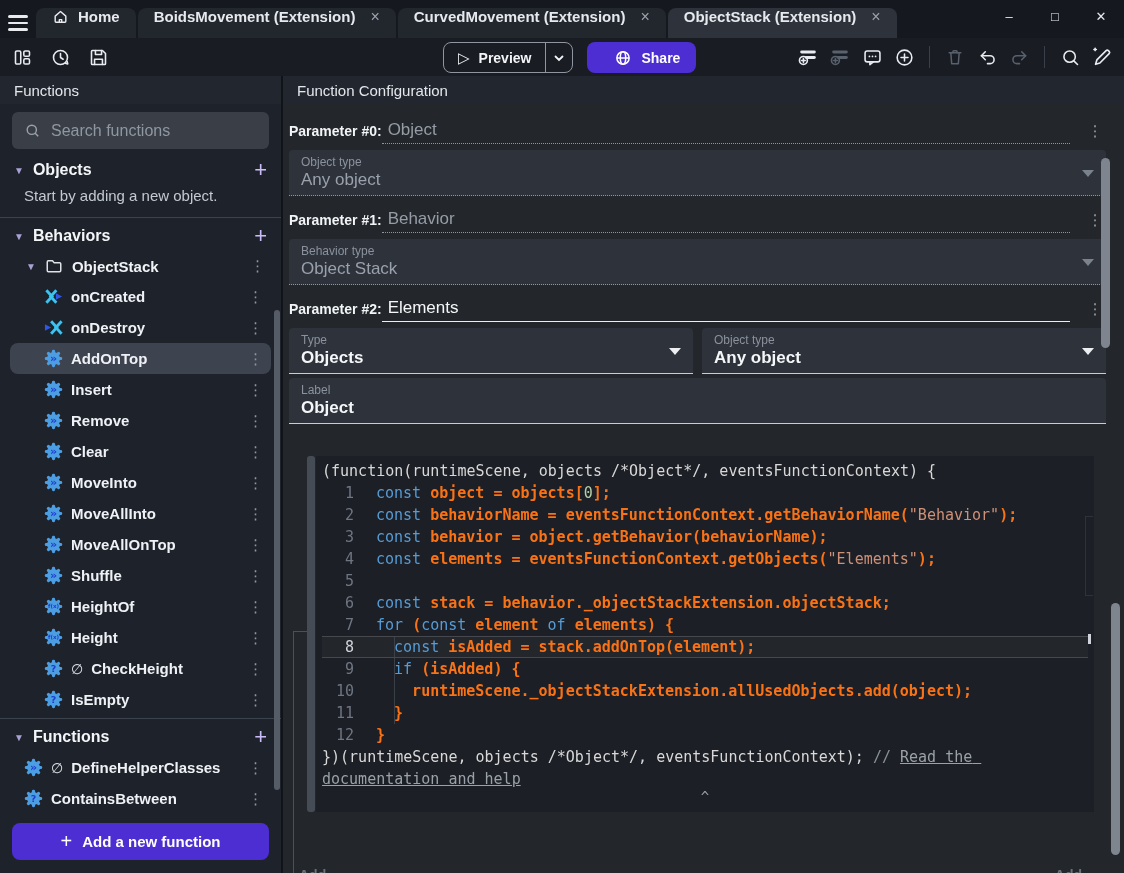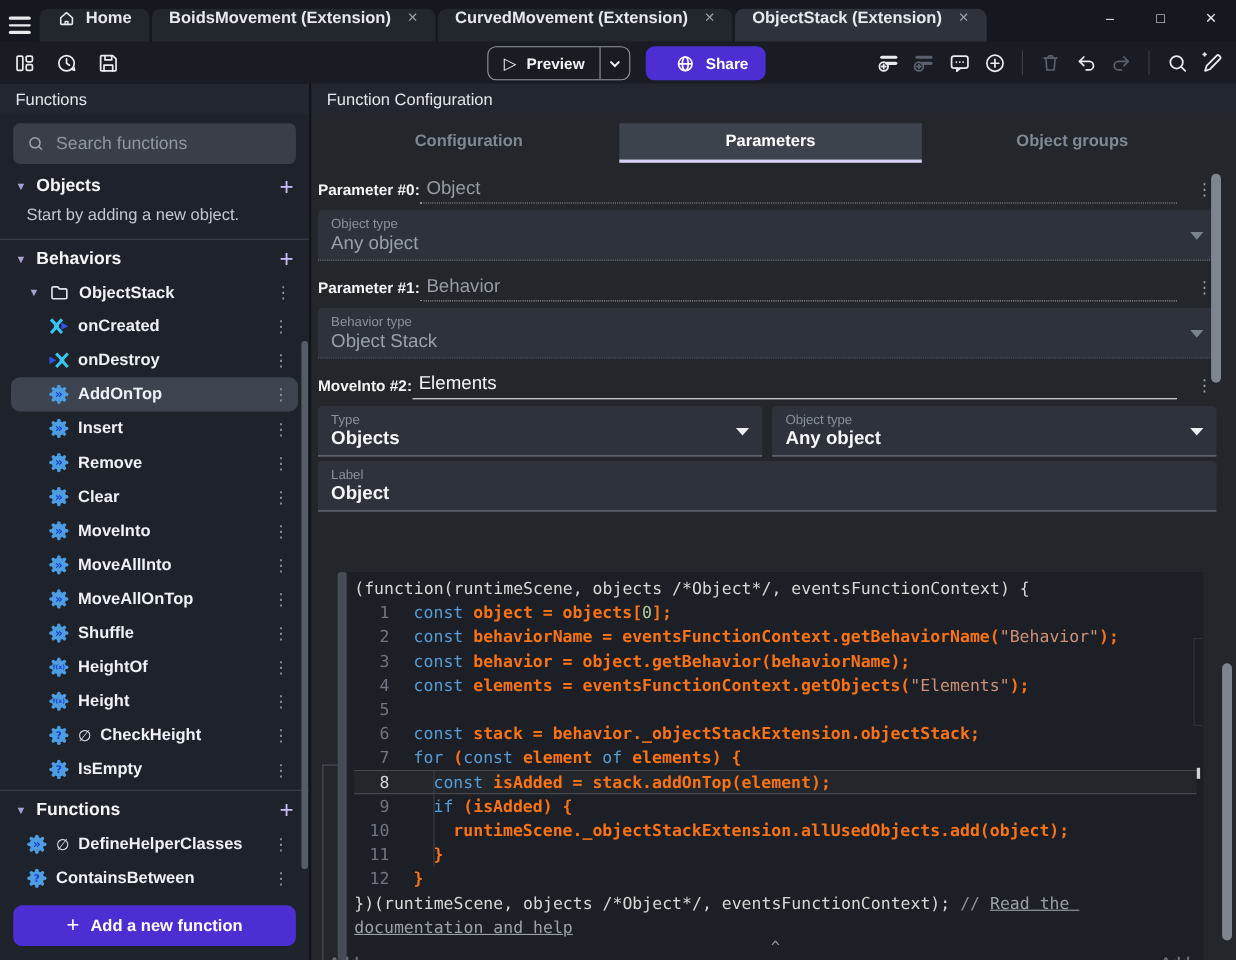--- a/index.html
+++ b/index.html
@@ -93,21 +93,21 @@
   .field.disabled { border-bottom:1px dotted #8e959f; }
   .field.enabled .val { color:#f4f6f8; font-weight:700; }
   .field.enabled { border-bottom:1px solid #c9ccd2; }
   .field .arrow { position:absolute; right:12px; top:20px; width:0; height:0; border-left:6px solid transparent; border-right:6px solid transparent; }
   .field.disabled .arrow { border-top:7px solid #7a828c; }
   .field.enabled .arrow { border-top:7px solid #eceef2; }
   .two-col { display:flex; gap:9px; }
   .two-col .field { flex:1; }
 
   
-  .code-region { position:relative; flex:1;margin-top:23px; }
+  .code-region { position:relative; flex:1; }
   .subevent-line { position:absolute; left:10px; top:175px; bottom:0; width:14px; border-left:1px solid #4a515a; border-top:1px solid #4a515a; }
   .drag-bar { position:absolute; left:24px; top:0; width:8px; height:356px; background:#454c56; border-radius:3px; cursor:grab; }
   .code-block { position:absolute; left:33px; top:0; width:778px; height:356px; background:#1c1f25; padding:4px 6px 0 6px; overflow:hidden;
     font-family:"DejaVu Sans Mono", monospace; font-size:15px; line-height:22px; color:#d8d8d8; }
   .code-hf { white-space:pre-wrap; word-break:break-word; }
   .code-line { display:flex; height:22px; position:relative; }
   .code-line .ln { width:44px; text-align:right; padding-right:12px; color:#6e7682; flex:none; user-select:none; }
   .code-line .lc { padding-left:10px; white-space:pre; position:relative; flex:1; }
   .code-line.active { border-top:1px solid rgba(255,255,255,0.16); border-bottom:1px solid rgba(255,255,255,0.16); background:rgba(255,255,255,0.03); height:22px; line-height:20px; }
   .code-line.active .ln { color:#d0d5dc; }
@@ -595,25 +595,20 @@
         <span class="plus-g">+</span>
         <span>Add a new function</span>
       </div>
 
       <div class="sb-scroll"></div>
     </aside>
 
     <main class="main">
       <div class="panel-head">Function Configuration</div>
 
-      <div class="main-tabs">
-        <div class="main-tab">Configuration</div>
-        <div class="main-tab active">Parameters</div>
-        <div class="main-tab">Object groups</div>
-      </div>
 
       <div class="params">
 
         <div class="param-row">
           <span class="param-label">Parameter #0:</span>
           <span class="param-name ghost">Object</span>
           <span class="param-dots">⋮</span>
         </div>
         <div class="field disabled">
           <div class="cap">Object type</div>
@@ -626,21 +621,21 @@
           <span class="param-name ghost">Behavior</span>
           <span class="param-dots">⋮</span>
         </div>
         <div class="field disabled">
           <div class="cap">Behavior type</div>
           <div class="val">Object Stack</div>
           <span class="arrow"></span>
         </div>
 
         <div class="param-row">
-          <span class="param-label">MoveInto #2:</span>
+          <span class="param-label">Parameter #2:</span>
           <span class="param-name set">Elements</span>
           <span class="param-dots">⋮</span>
         </div>
         <div class="two-col">
           <div class="field enabled">
             <div class="cap">Type</div>
             <div class="val">Objects</div>
             <span class="arrow"></span>
           </div>
           <div class="field enabled">

